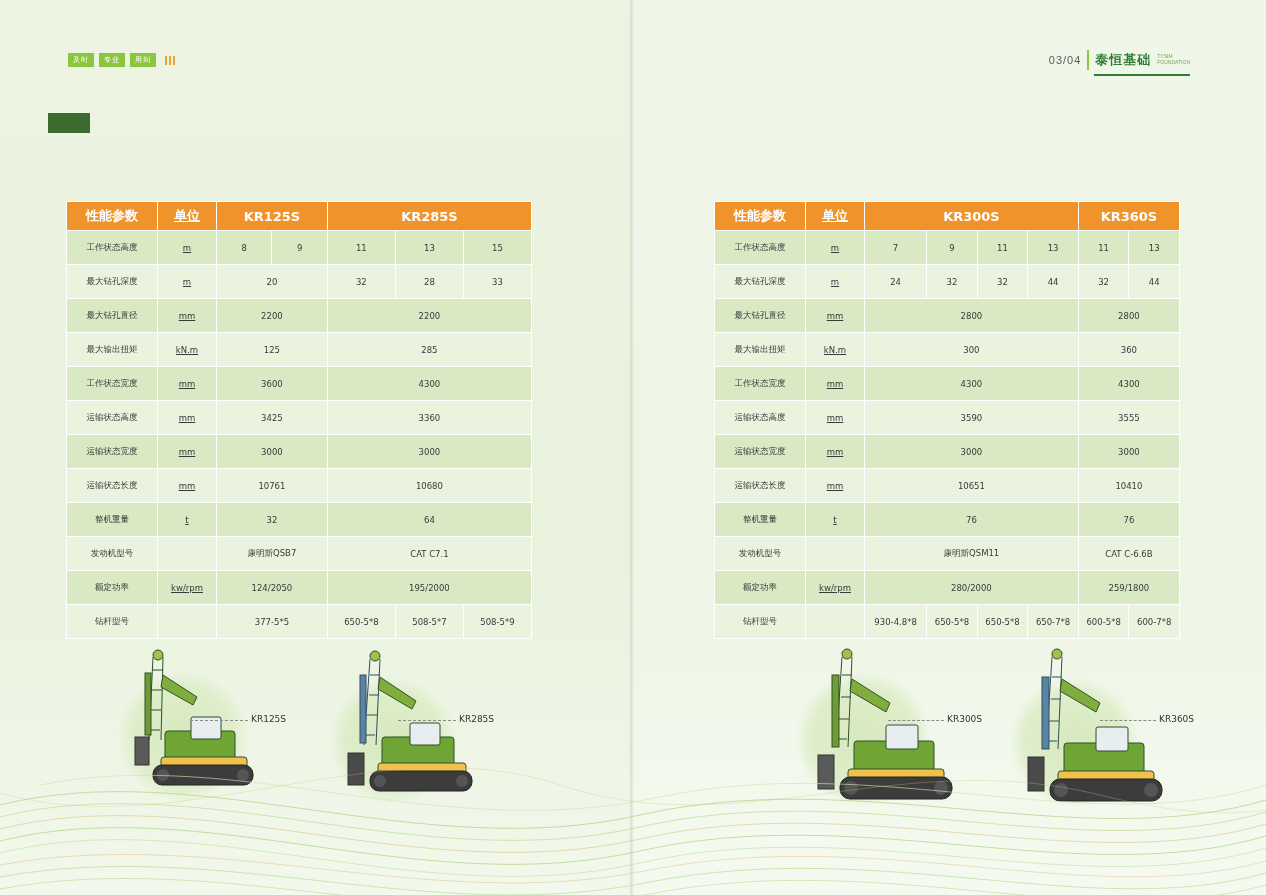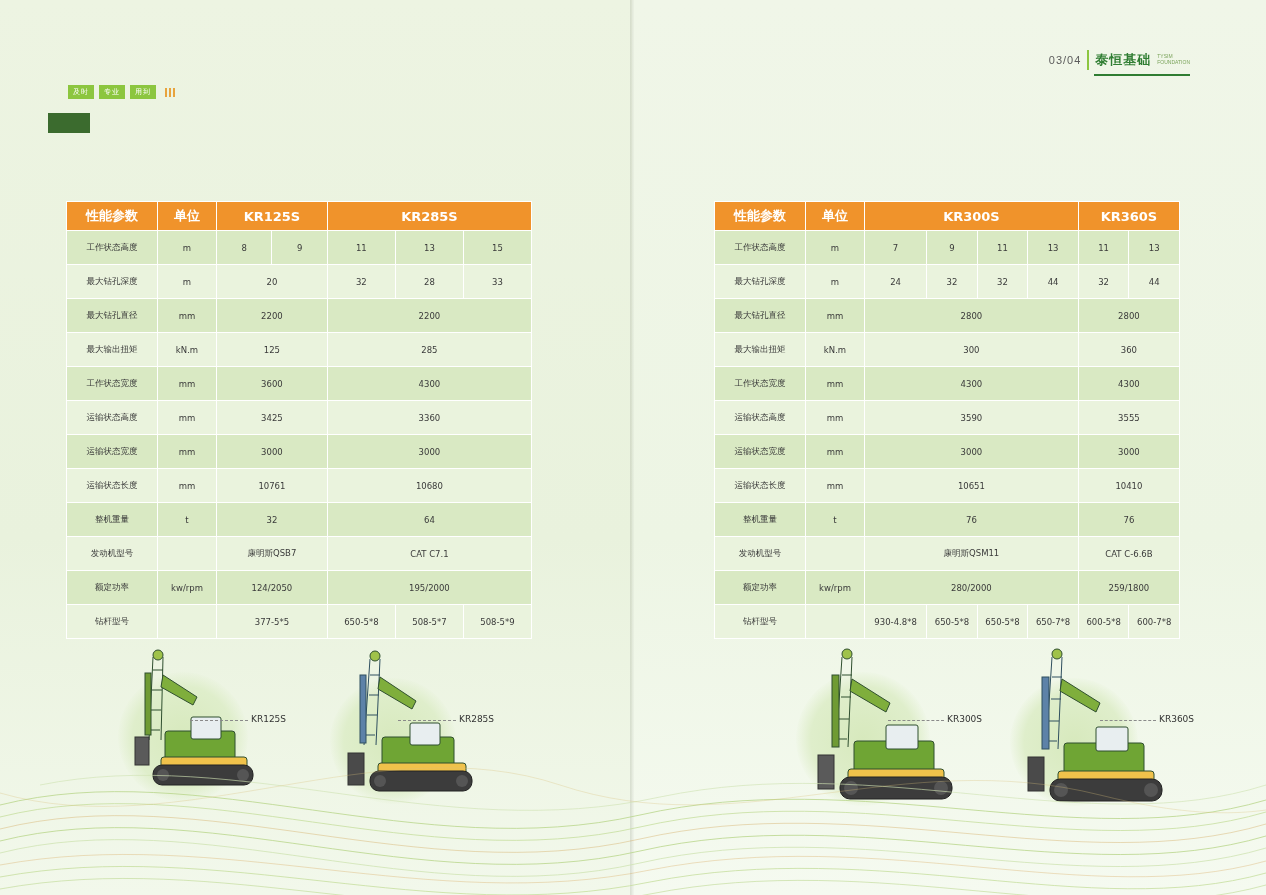--- a/index.html
+++ b/index.html
@@ -18,21 +18,21 @@
     background:linear-gradient(180deg,#edf4e2 0%, #e9f2dd 60%, #f2f8eb 100%);}
   .page-right{ left:632px; width:634px;
     background:linear-gradient(180deg,#f0f6e8 0%, #edf5e4 60%, #f5faf0 100%);}
   .spine{
     position:absolute;left:630px;top:0;width:4px;height:895px;
     background:linear-gradient(90deg,rgba(0,0,0,.10),rgba(0,0,0,.02));
   }
 
   
   .tagline{
-    position:absolute;left:68px;top:53px;display:flex;align-items:center;gap:5px;margin-top:32px;
+    position:absolute;left:68px;top:53px;display:flex;align-items:center;gap:5px;
   }
   .tagline .chip{
     background:#8cc63f;color:#fff;font-size:7px;padding:2px 5px;letter-spacing:1px;
     font-family:"DejaVu Sans",sans-serif;
   }
   .tagline .bars{display:flex;gap:2px;margin-left:4px;}
   .tagline .bars i{display:block;width:2px;height:9px;background:#e8a33d;}
 
   .brandbox{
     position:absolute;right:76px;top:50px;display:flex;align-items:center;gap:6px;
@@ -69,21 +69,21 @@
     border:1px solid #ffffff;text-align:center;vertical-align:middle;
     padding:0;height:33px;font-weight:normal;
   }
   .tbl thead th{
     background:#f0932b;color:#ffffff;font-size:13px;font-weight:bold;height:28px;
     border:1px solid #ffffff;
   }
   .tbl tbody tr:nth-child(odd) td{background:#d9e9c3;}
   .tbl tbody tr:nth-child(even) td{background:#eaf3dd;}
   .tbl .lbl{width:90px;}
-  .tbl .unit{width:58px;}
+  .tbl .unit{width:58px;text-decoration:underline;}
 
   #tbl-left{left:66px;top:201px;width:466px;}
   #tbl-right{left:714px;top:201px;width:466px;}
 
   
   .machine{position:absolute;}
   .halo{
     position:absolute;border-radius:50%;
     background:radial-gradient(circle at 50% 50%, #d7e9bd 0%, #dfeecb 55%, rgba(223,238,203,0) 72%);
   }

